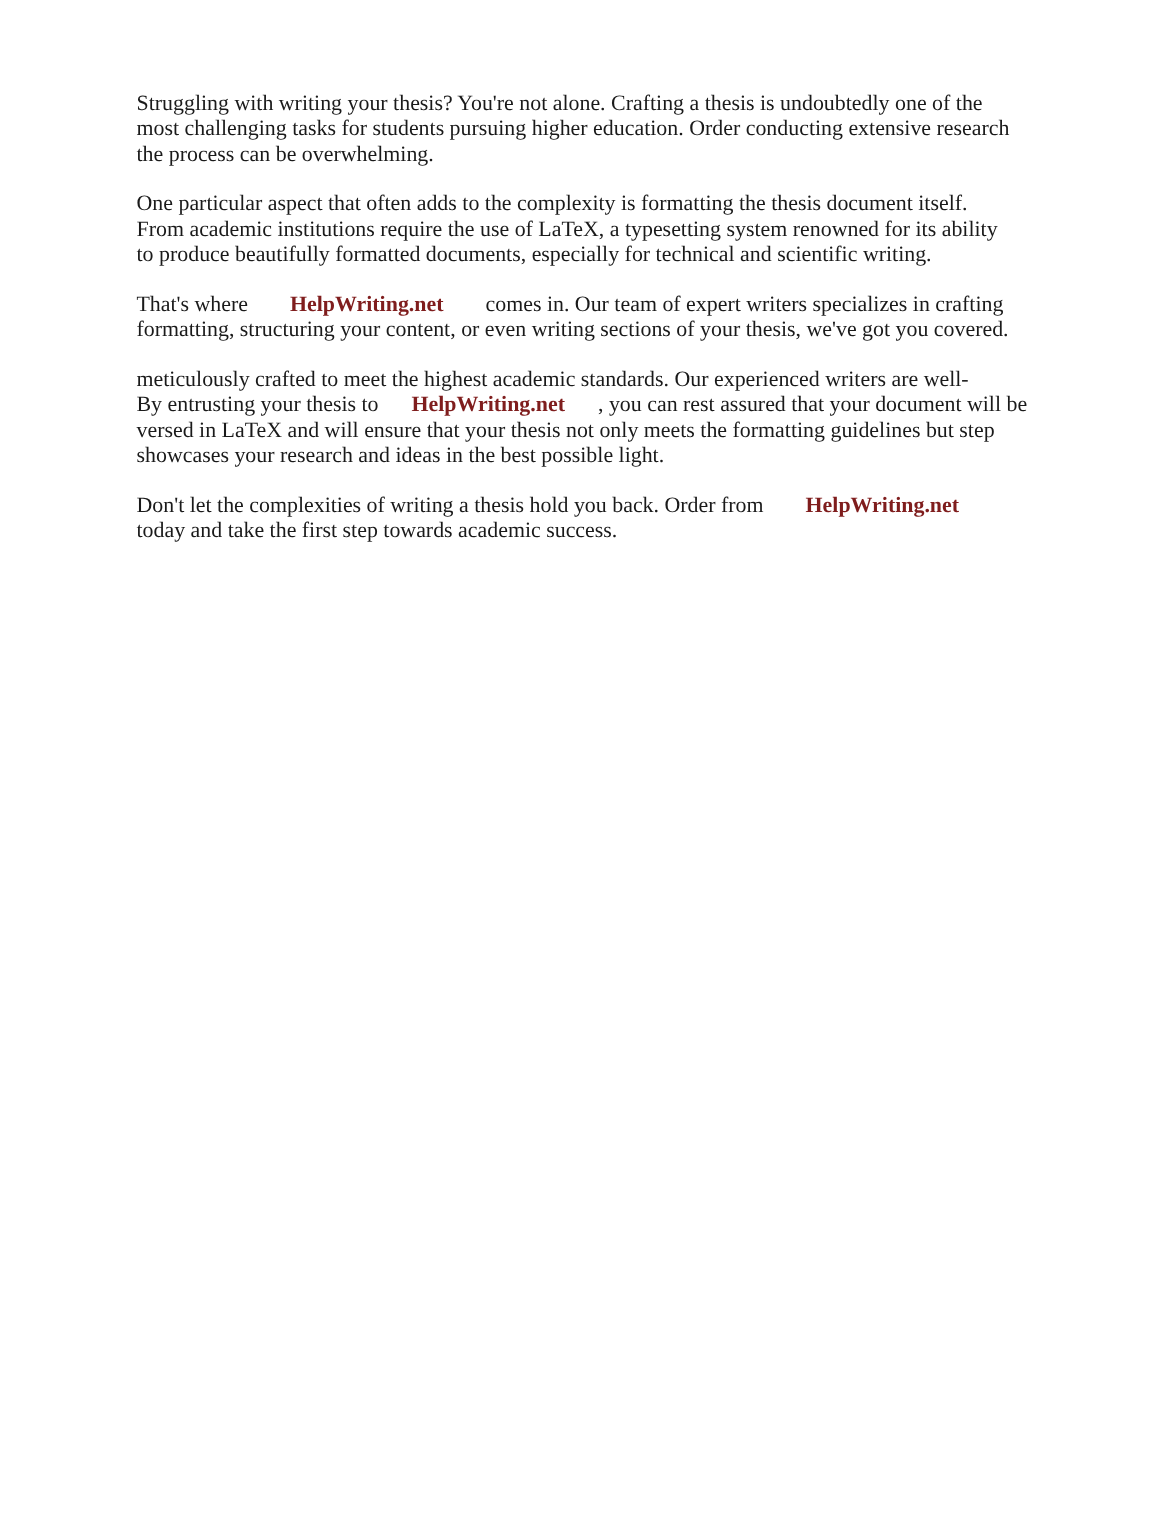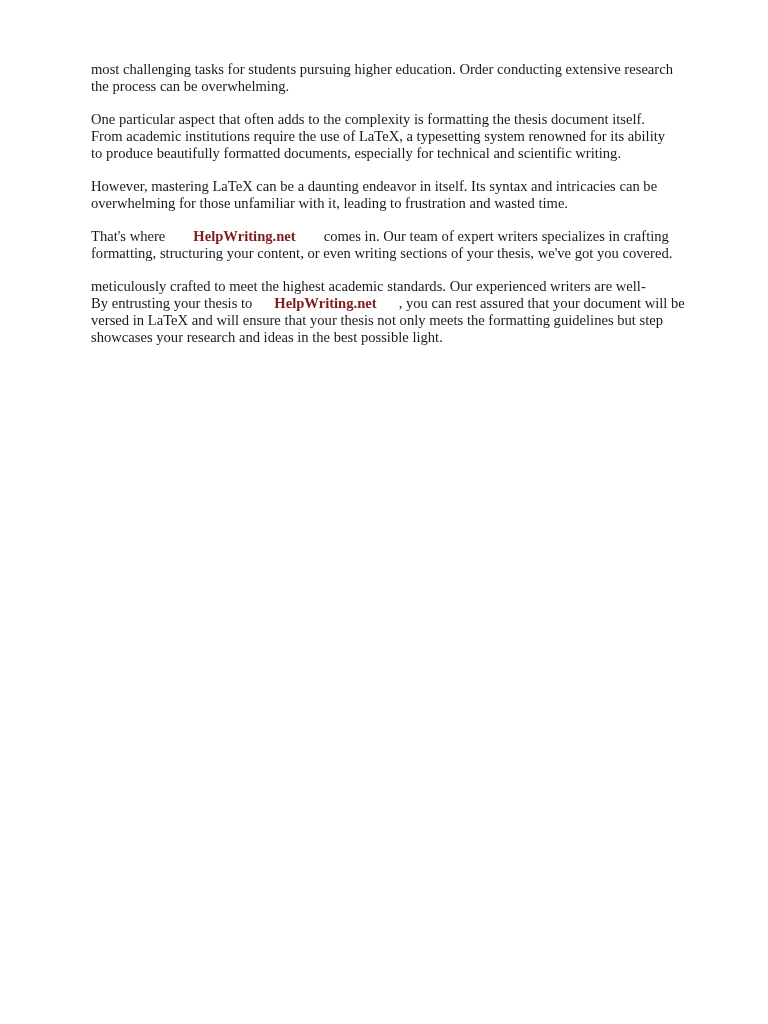--- a/index.html
+++ b/index.html
@@ -42,45 +42,48 @@
     .gap-l2 { margin-left: 22px; }
     .gap-r2 { margin-right: 22px; }
     .gap-l3 { margin-left: 28px; }
   </style>
 </head>
 <body>
 
 <div class="page">
 
   <p class="para">
+    <span class="line">Struggling with writing your thesis? You're not alone. Crafting a thesis is undoubtedly one of the</span>
     <span class="line">most challenging tasks for students pursuing higher education. Order conducting extensive research</span>
     <span class="line">the process can be overwhelming.</span>
   </p>
 
   <p class="para">
     <span class="line">One particular aspect that often adds to the complexity is formatting the thesis document itself.</span>
     <span class="line">From academic institutions require the use of LaTeX, a typesetting system renowned for its ability</span>
     <span class="line">to produce beautifully formatted documents, especially for technical and scientific writing.</span>
   </p>
 
-  <p class="para">
-    <span class="line">However, mastering LaTeX can be a daunting endeavor in itself. Its syntax and intricacies can be</span>
-    <span class="line">overwhelming for those unfamiliar with it, leading to frustration and wasted time.</span>
-  </p>
 
   <p class="para">
     <span class="line">
       <span>That's where</span><a class="link gap-l gap-r">HelpWriting.net</a><span>comes in. Our team of expert writers specializes in crafting</span>
     </span>
     <span class="line">formatting, structuring your content, or even writing sections of your thesis, we've got you covered.</span>
   </p>
 
   <p class="para">
     <span class="line">meticulously crafted to meet the highest academic standards. Our experienced writers are well-</span>
     <span class="line">
       <span>By entrusting your thesis to</span><a class="link gap-l2 gap-r2">HelpWriting.net</a><span>, you can rest assured that your document will be</span>
     </span>
     <span class="line">versed in LaTeX and will ensure that your thesis not only meets the formatting guidelines but step</span>
     <span class="line">showcases your research and ideas in the best possible light.</span>
   </p>
 
+  <p class="para">
+    <span class="line">
+      <span>Don't let the complexities of writing a thesis hold you back. Order from</span><a class="link gap-l3">HelpWriting.net</a>
+    </span>
+    <span class="line">today and take the first step towards academic success.</span>
+  </p>
 
 </div>
 
 </body></html>

